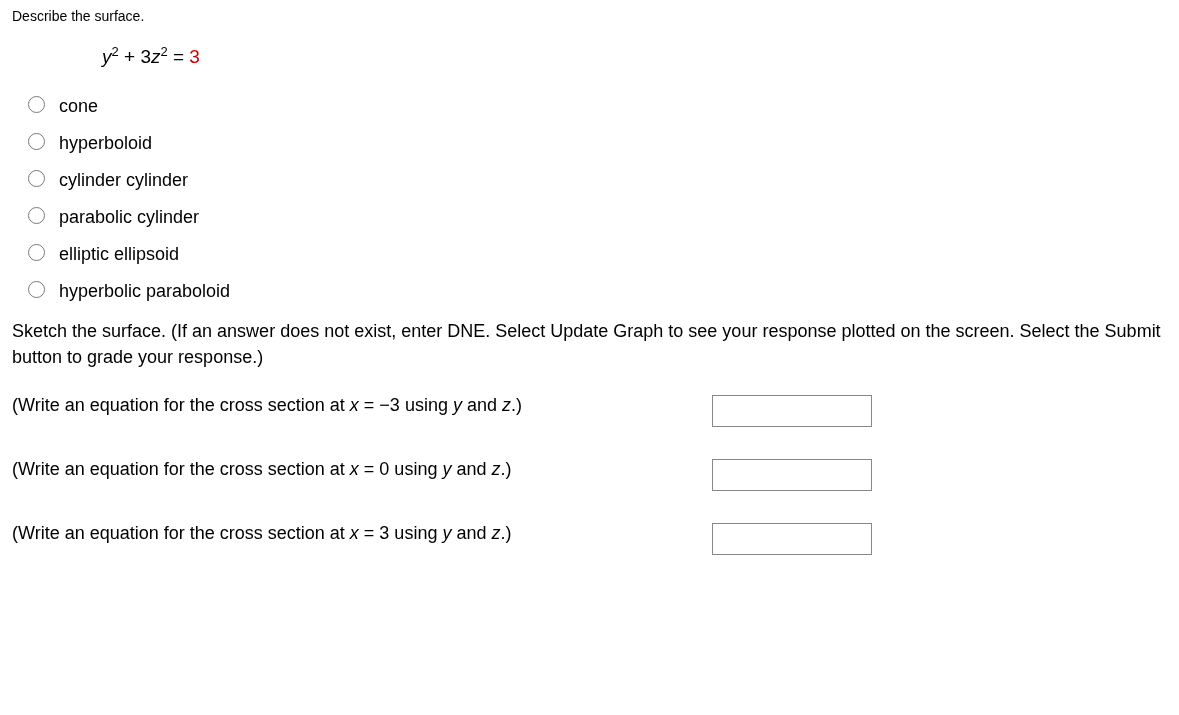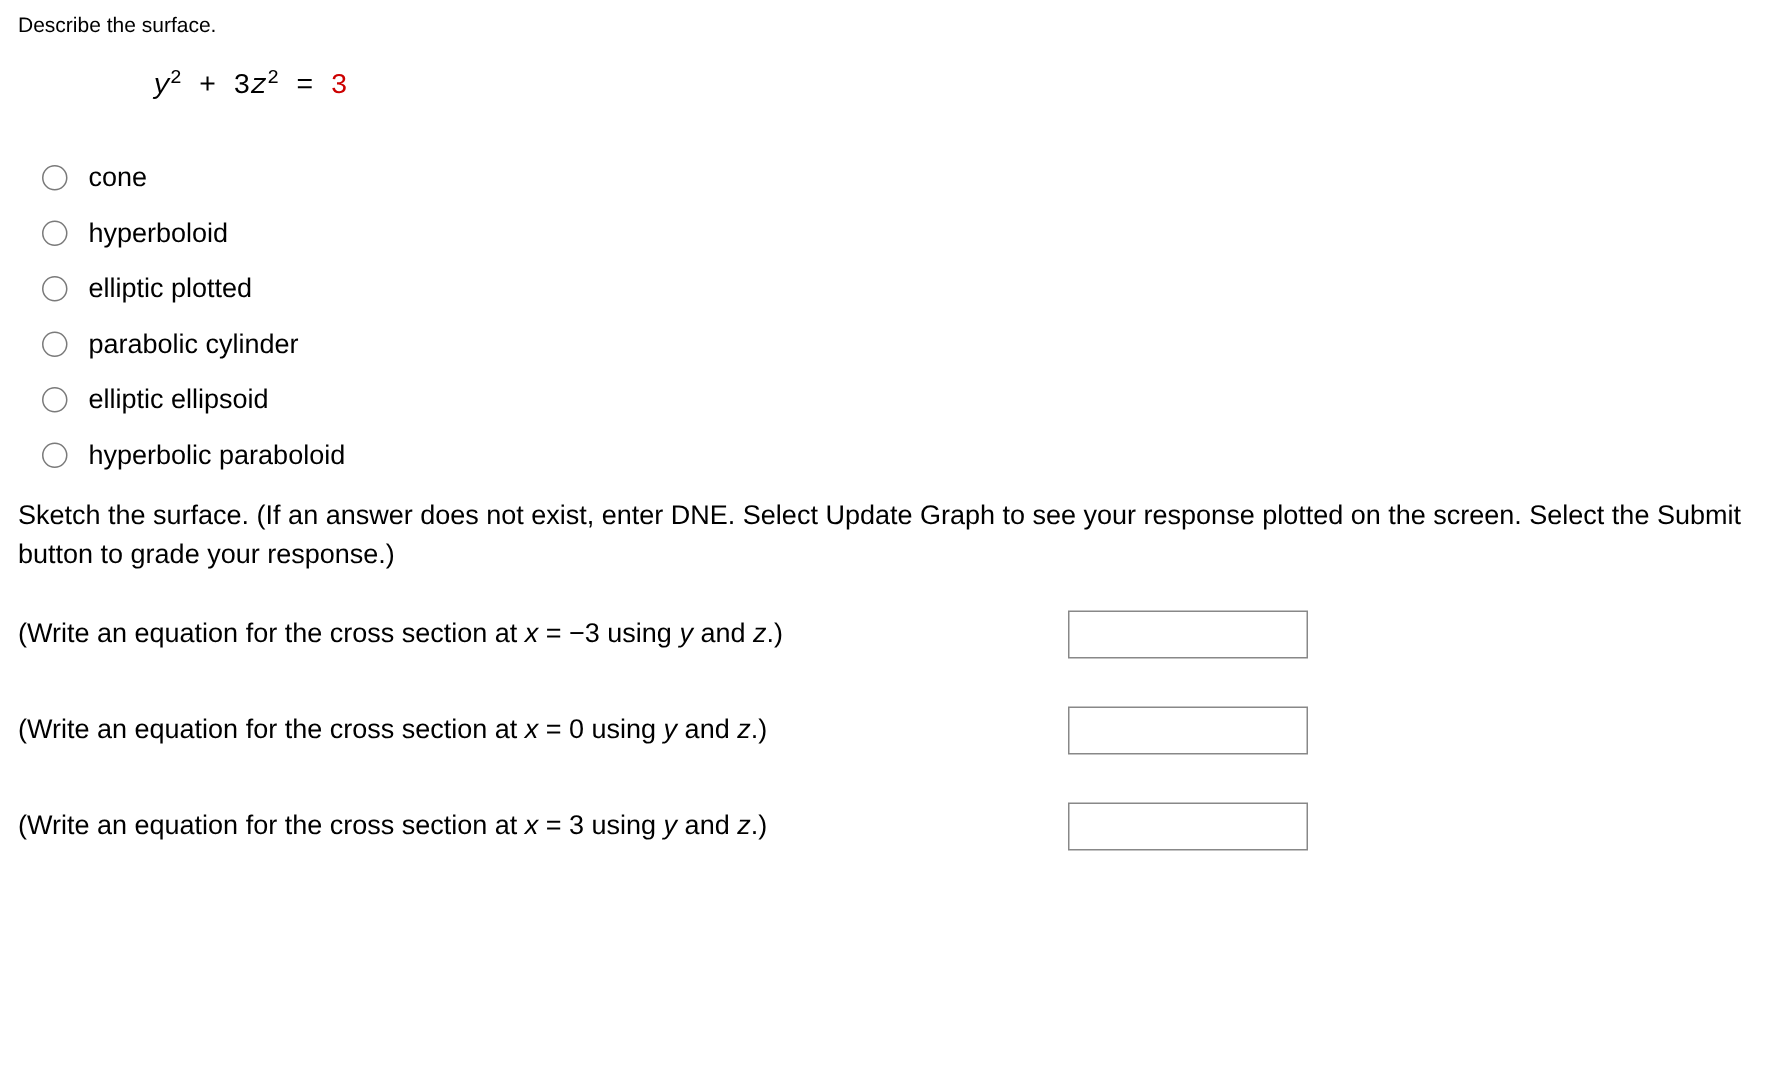--- a/index.html
+++ b/index.html
@@ -9,61 +9,60 @@
       color: #000;
       padding: 8px 12px;
       background: #fff;
       width: 1179px;
     }
     .prompt {
       margin-bottom: 20px;
       font-size: 14px;
     }
     .equation {
-      margin: 0 0 40px 90px;
-      font-family: Liberation Mono, monospace;
+      margin: 0 0 28px 90px;
+      font-family: Liberation Sans, sans-serif;
       font-size: 19px;
     }
     .equation .term {
       font-style: italic;
     }
     .equation sup {
       font-size: 13px;
       font-style: normal;
     }
     .equation .red {
       color: #cc0000;
     }
     .radio-group {
       margin-left: 16px;
       margin-bottom: 16px;
     }
     .radio-option {
       display: flex;
-      align-items: center;
+      align-items: flex-start;
       margin-bottom: 16px;
       font-size: 18px;
     }
     .radio-circle {
       width: 17px;
       height: 17px;
       border: 1.5px solid #7a7a7a;
       border-radius: 50%;
       margin-right: 14px;
       flex-shrink: 0;
       background: #fff;
     }
     .instruction {
       font-size: 18px;
       line-height: 1.45;
       margin-bottom: 24px;
     }
     .cross-section-row {
       display: flex;
-      align-items: center;
       margin-bottom: 32px;
     }
     .cross-section-label {
       font-size: 18px;
       width: 700px;
     }
     .cross-section-row .input-box {
       width: 160px;
       height: 32px;
       border: 1px solid #888;
@@ -83,21 +82,21 @@
     <div class="radio-option">
       <span class="radio-circle"></span>
       <span>cone</span>
     </div>
     <div class="radio-option">
       <span class="radio-circle"></span>
       <span>hyperboloid</span>
     </div>
     <div class="radio-option">
       <span class="radio-circle"></span>
-      <span>elliptic plotted</span>
+      <span>cylinder cylinder</span>
     </div>
     <div class="radio-option">
       <span class="radio-circle"></span>
       <span>parabolic cylinder</span>
     </div>
     <div class="radio-option">
       <span class="radio-circle"></span>
       <span>elliptic ellipsoid</span>
     </div>
     <div class="radio-option">

